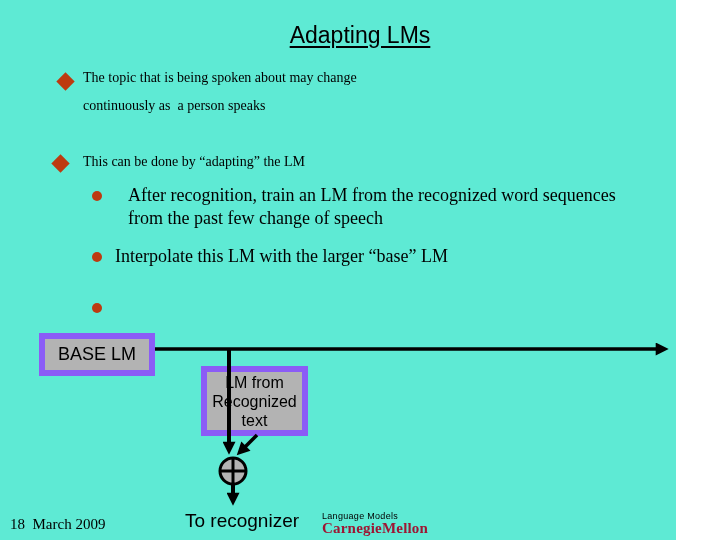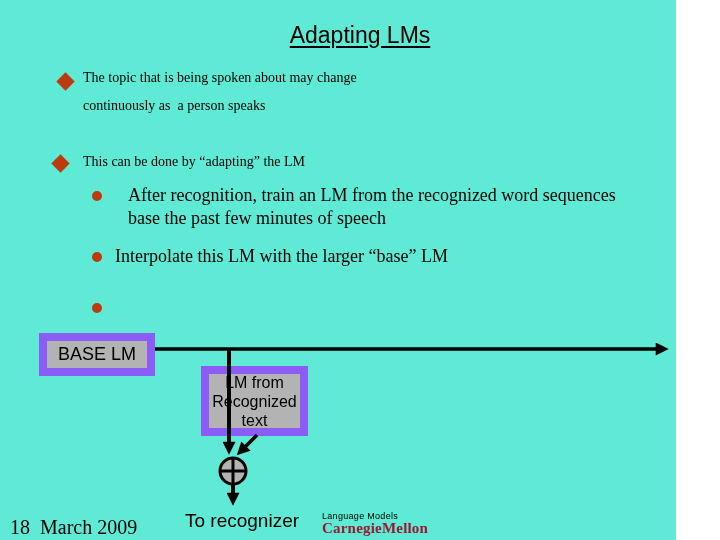--- a/index.html
+++ b/index.html
@@ -23,36 +23,36 @@
     position:absolute;width:10px;height:10px;border-radius:50%;background:#bd3a10;
   }
   .btext{
     position:absolute;font-size:14px;line-height:28px;
   }
   .stext{
     position:absolute;font-size:18px;line-height:23px;
   }
   
   .gbox{
-    position:absolute;background:#b3b3b3;border:8px solid #8b5cf6;
+    position:absolute;background:#b3b3b3;border:6px solid #8b5cf6;
     font-family:"Liberation Sans",sans-serif;color:#000;
     display:flex;flex-direction:column;align-items:center;justify-content:center;
     text-align:center;box-sizing:border-box;
   }
   #base-lm-box{left:39px;top:333px;width:116px;height:43px;font-size:18px;}
   #adapted-lm-box{left:201px;top:366px;width:107px;height:70px;font-size:16px;line-height:19px;}
   
   #flow-svg{position:absolute;left:0;top:0;pointer-events:none;}
   
   .to-recognizer{
     position:absolute;left:185px;top:510px;
     font-family:"Liberation Sans",sans-serif;font-size:19px;text-align:center;
   }
   .footer-date{
-    position:absolute;left:10px;top:516px;font-size:20px;
+    position:absolute;left:10px;top:516px;font-size:15px;
     font-family:"Liberation Serif",serif;
   }
   .course-label{
     position:absolute;left:322px;top:511px;
     font-family:"Liberation Sans",sans-serif;font-size:9px;letter-spacing:0.3px;
   }
   .cmu-logo{
     position:absolute;left:322px;top:520px;
     font-family:"Liberation Serif",serif;font-weight:bold;font-size:15px;
     color:#9d1633;letter-spacing:0.2px;
@@ -72,21 +72,21 @@
   </div>
 
   <span class="diamond" style="left:54px;top:157px;"></span>
   <div class="btext" style="left:83px;top:148px;">
     <div class="pre">This can be done by “adapting” the LM</div>
   </div>
 
   <span class="dot" style="left:92px;top:191px;"></span>
   <div class="stext" style="left:128px;top:184px;">
     <div class="pre">After recognition, train an LM from the recognized word sequences</div>
-    <div class="pre">base the past few minutes of speech</div>
+    <div class="pre">from the past few change of speech</div>
   </div>
 
   <span class="dot" style="left:92px;top:252px;"></span>
   <div class="stext" style="left:115px;top:245px;">
     <div class="pre">Interpolate this LM with the larger “base” LM</div>
   </div>
 
   <span class="dot" style="left:92px;top:303px;"></span>
 
   <div id="base-lm-box" class="gbox">

